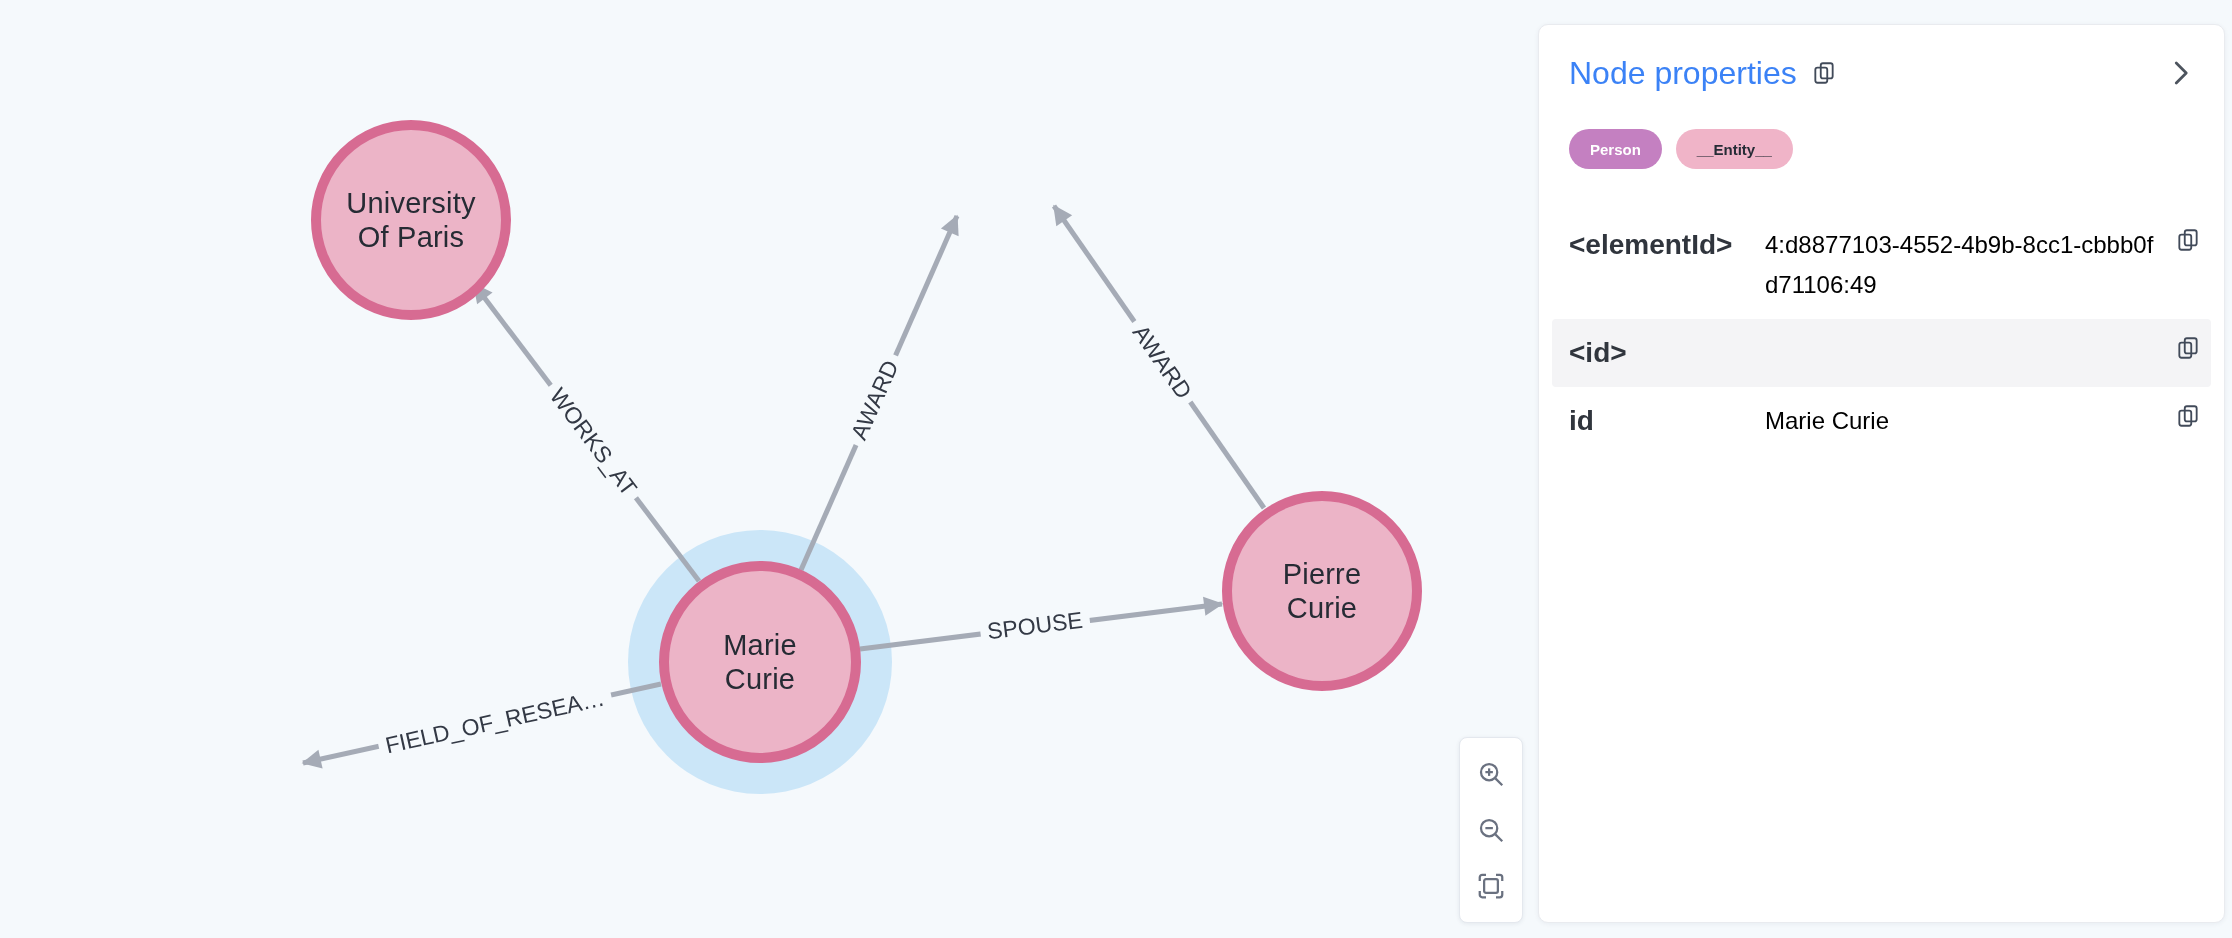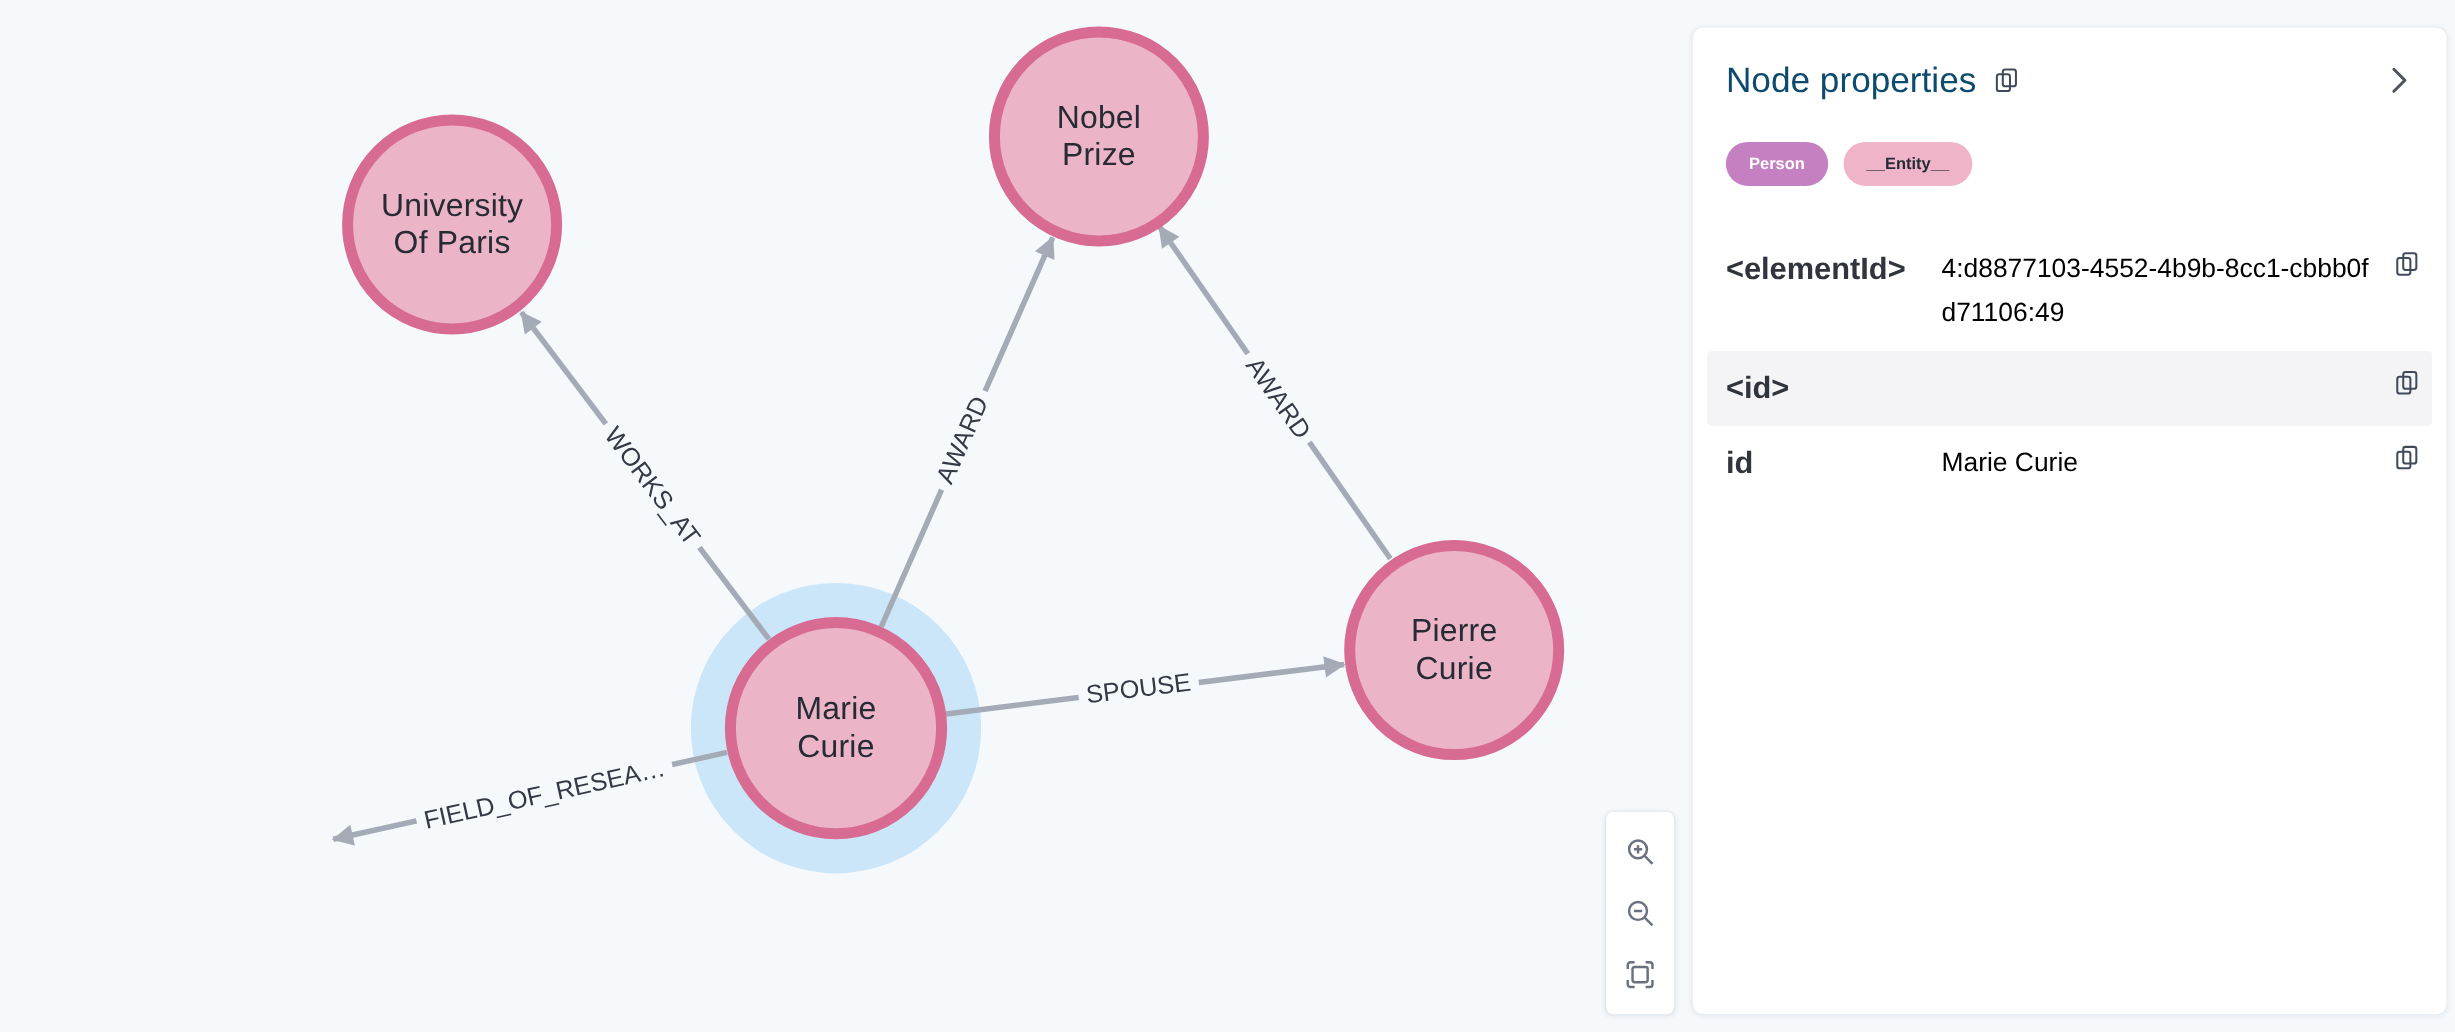--- a/index.html
+++ b/index.html
@@ -21,21 +21,21 @@
     position:absolute;border-radius:50%;box-sizing:border-box;
     width:200px;height:200px;
     background:#ecb4c7;border:10px solid #d76b92;
     display:flex;align-items:center;justify-content:center;text-align:center;
     z-index:3;cursor:pointer;
   }
   .node .nlabel{
     font-size:29px;line-height:1.18;color:#262b34;white-space:pre-line;
     letter-spacing:.2px;
   }
-  .node-university{left:311px;top:104px;}
+  .node-university{left:311px;top:120px;}
   .node-nobel{left:899px;top:24px;}
   .node-marie{left:659px;top:561px;width:202px;height:202px;}
   .node-pierre{left:1222px;top:491px;}
   .node-radioact{left:105px;top:685px;}
   .edge-label{
     position:absolute;z-index:4;font-size:23px;color:#333945;
     background:#f5f9fc;padding:1px 7px;white-space:nowrap;cursor:pointer;
   }
   .el-works{left:593px;top:442px;transform:translate(-50%,-50%) rotate(53deg);}
   .el-award1{left:875px;top:400px;transform:translate(-50%,-50%) rotate(-66deg);}
@@ -59,21 +59,21 @@
   .props-panel{
     position:absolute;left:1538px;top:24px;width:687px;height:899px;z-index:5;
     background:#fff;border:1px solid #e9ebef;border-radius:10px;
     box-shadow:0 1px 5px rgba(20,40,60,.06);
     box-sizing:border-box;
   }
   .panel-header{
     display:flex;align-items:center;
     padding:26px 22px 0 30px;
   }
-  .panel-title{font-size:32px;font-weight:400;color:#0c4a6e;}
+  .panel-title{font-size:32px;font-weight:400;color:#3b82f6;}
   .title-copy-btn{
     border:none;background:transparent;cursor:pointer;margin-left:12px;padding:2px;
     display:flex;align-items:center;
   }
   .collapse-btn{
     margin-left:auto;border:none;background:transparent;cursor:pointer;
     width:44px;height:44px;display:flex;align-items:center;justify-content:center;padding:0;
   }
   .badges{display:flex;gap:14px;padding:34px 30px 0 30px;}
   .badge{
@@ -116,24 +116,20 @@
     <line x1="699" y1="581" x2="474" y2="284" stroke="#a5abb6" stroke-width="5" marker-end="url(#arrow)"></line>
     <line x1="801" y1="570" x2="957" y2="216" stroke="#a5abb6" stroke-width="5" marker-end="url(#arrow)"></line>
     <line x1="1264" y1="508" x2="1054" y2="206" stroke="#a5abb6" stroke-width="5" marker-end="url(#arrow)"></line>
     <line x1="860" y1="649" x2="1222" y2="604" stroke="#a5abb6" stroke-width="5" marker-end="url(#arrow)"></line>
     <line x1="661" y1="684" x2="303" y2="763" stroke="#a5abb6" stroke-width="5" marker-end="url(#arrow)"></line>
   </svg>
 
   <div class="node node-university">
     <span class="nlabel">University
 Of Paris</span>
-  </div>
-  <div class="node node-nobel">
-    <span class="nlabel">Nobel
-Prize</span>
   </div>
   <div class="node node-marie">
     <span class="nlabel">Marie
 Curie</span>
   </div>
   <div class="node node-pierre">
     <span class="nlabel">Pierre
 Curie</span>
   </div>
 

